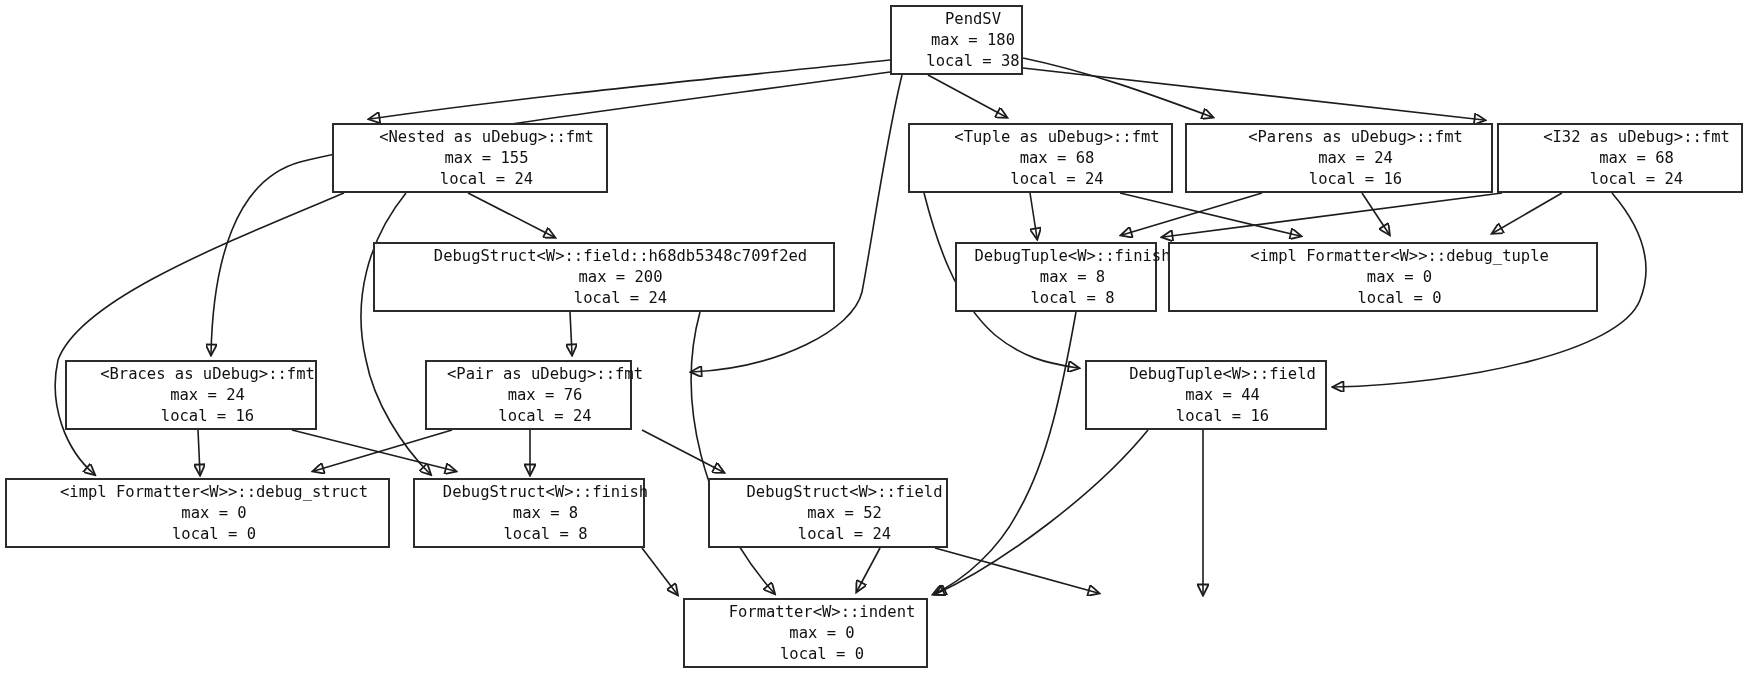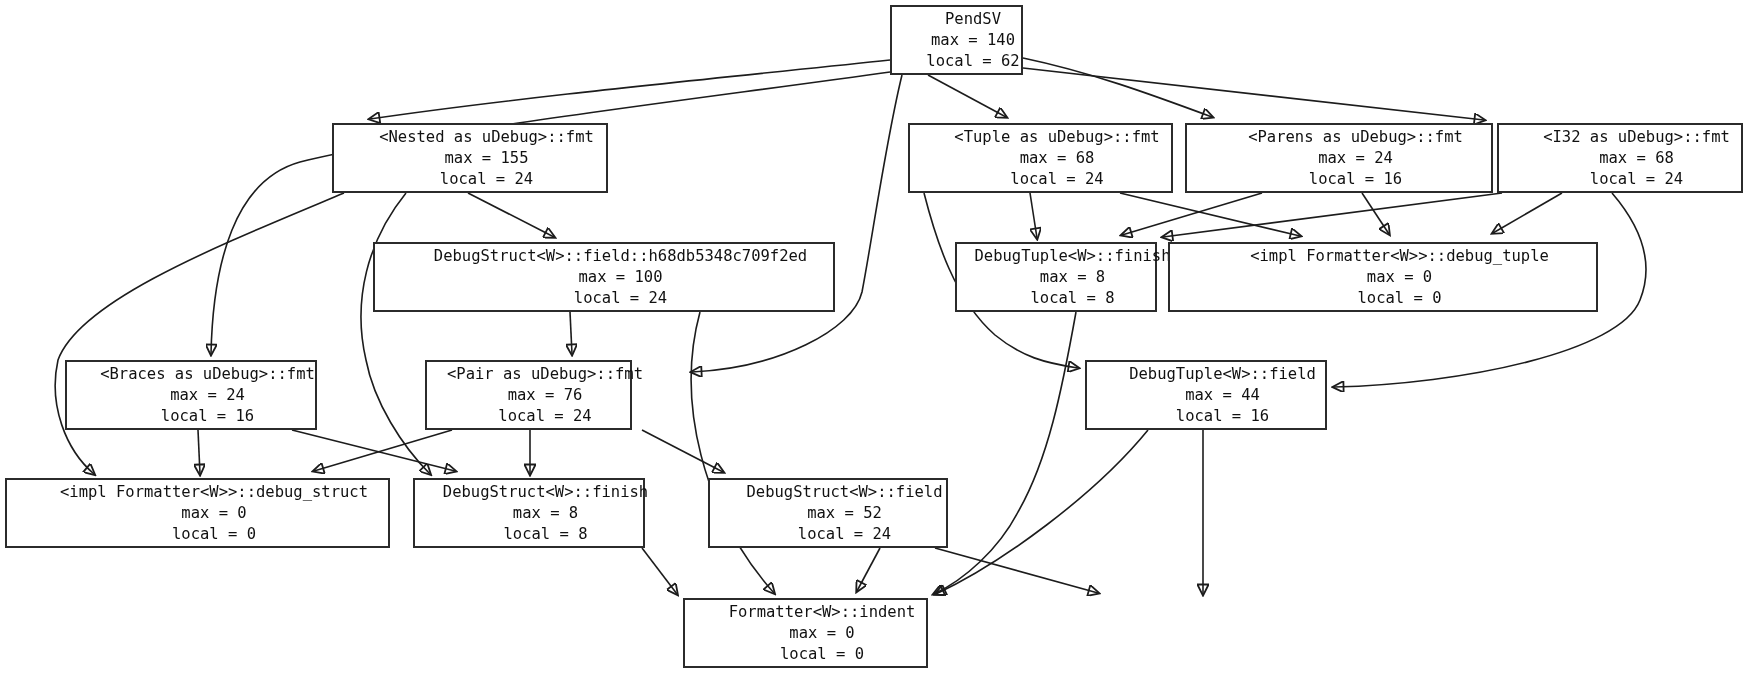--- a/index.html
+++ b/index.html
@@ -49,22 +49,22 @@
     <path marker-end="url(#arrow)" d="M1203,430 L1203,594"></path>
     <path marker-end="url(#arrow)" d="M1148,430 C1095,495 1002,563 936,594"></path>
     <path marker-end="url(#arrow)" d="M642,548 L677,594"></path>
     <path marker-end="url(#arrow)" d="M880,548 L857,591"></path>
     <path marker-end="url(#arrow)" d="M935,548 L1098,593"></path>
     <path marker-end="url(#arrow)" d="M1076,312 C1062,390 1048,460 1018,512 C998,550 964,580 934,594"></path>
   </svg>
 
   <div class="node" style="left:890px;top:5px;width:133px;height:70px">
     <span>PendSV</span>
-    <span>max = 140</span>
-    <span>local = 62</span>
+    <span>max = 180</span>
+    <span>local = 38</span>
   </div>
 
   <div class="node" style="left:332px;top:123px;width:276px;height:70px">
     <span>&lt;Nested as uDebug&gt;::fmt</span>
     <span>max = 155</span>
     <span>local = 24</span>
   </div>
 
   <div class="node" style="left:908px;top:123px;width:265px;height:70px">
     <span>&lt;Tuple as uDebug&gt;::fmt</span>
@@ -79,21 +79,21 @@
   </div>
 
   <div class="node" style="left:1497px;top:123px;width:246px;height:70px">
     <span>&lt;I32 as uDebug&gt;::fmt</span>
     <span>max = 68</span>
     <span>local = 24</span>
   </div>
 
   <div class="node" style="left:373px;top:242px;width:462px;height:70px">
     <span>DebugStruct&lt;W&gt;::field::h68db5348c709f2ed</span>
-    <span>max = 100</span>
+    <span>max = 200</span>
     <span>local = 24</span>
   </div>
 
   <div class="node" style="left:955px;top:242px;width:202px;height:70px">
     <span>DebugTuple&lt;W&gt;::finish</span>
     <span>max = 8</span>
     <span>local = 8</span>
   </div>
 
   <div class="node" style="left:1168px;top:242px;width:430px;height:70px">

